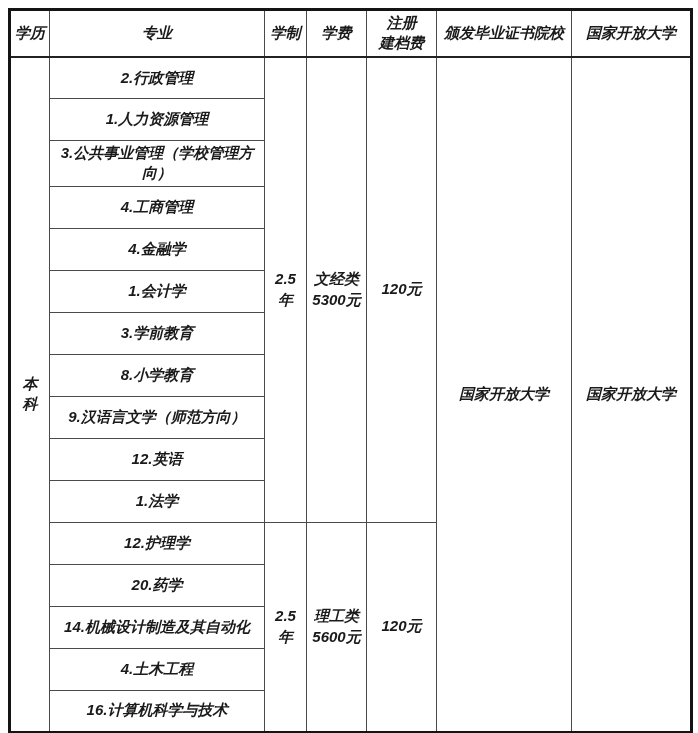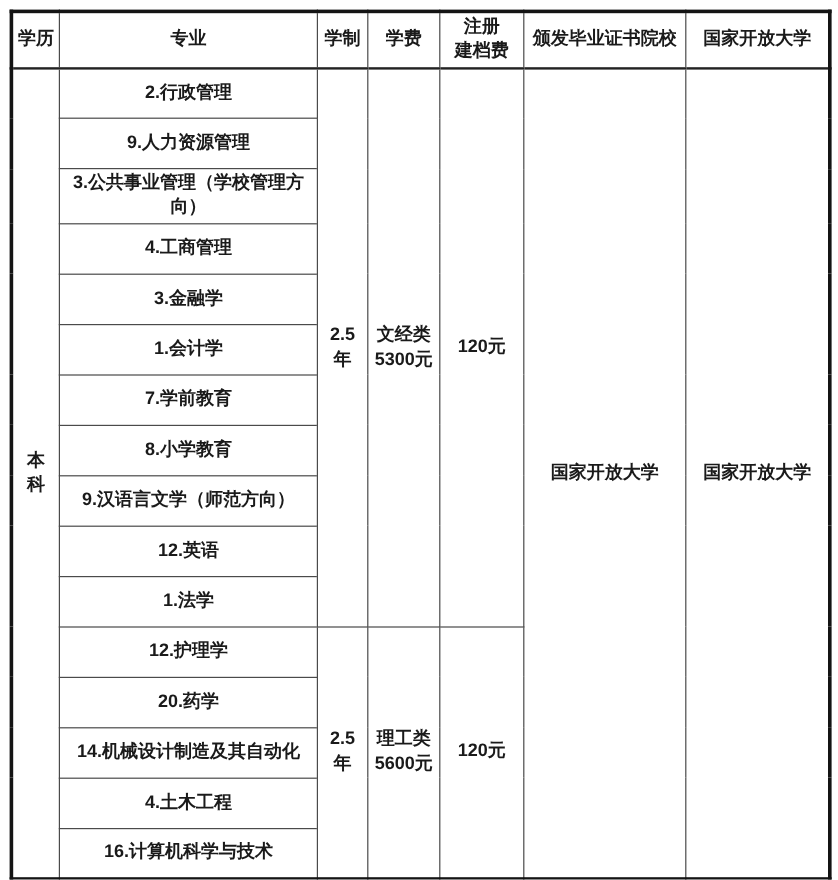--- a/index.html
+++ b/index.html
@@ -7,20 +7,21 @@
     padding: 0;
     background: #ffffff;
     font-family: "Liberation Sans", "DejaVu Sans", sans-serif;
   }
   .page {
     width: 698px;
     height: 733px;
     background: #ffffff;
     box-sizing: border-box;
     padding: 8px 8px 6px 8px;
+    font-style: italic;
   }
   table.program-table {
     border-collapse: collapse;
     table-layout: fixed;
     width: 682px;
     height: 719px;
     border: 3px solid #141414;
     color: #1a1a1a;
   }
   table.program-table th,
@@ -86,36 +87,36 @@
         <td class="level-cell" rowspan="16"><span class="vertical-stack">本科</span></td>
         <td class="major-cell">2.行政管理</td>
         <td class="duration-cell" rowspan="11">2.5年</td>
         <td class="tuition-cell" rowspan="11">文经类
 5300元</td>
         <td class="fee-cell" rowspan="11">120元</td>
         <td class="diploma-cell" rowspan="16">国家开放大学</td>
         <td class="degree-cell" rowspan="16">国家开放大学</td>
       </tr>
       <tr>
-          <td class="major-cell">9.人力资源管理</td>
+          <td class="major-cell">1.人力资源管理</td>
         </tr>
       <tr>
           <td class="major-cell">3.公共事业管理（学校管理方向）</td>
         </tr>
       <tr>
           <td class="major-cell">4.工商管理</td>
         </tr>
       <tr>
-          <td class="major-cell">3.金融学</td>
+          <td class="major-cell">4.金融学</td>
         </tr>
       <tr>
           <td class="major-cell">1.会计学</td>
         </tr>
       <tr>
-          <td class="major-cell">7.学前教育</td>
+          <td class="major-cell">3.学前教育</td>
         </tr>
       <tr>
           <td class="major-cell">8.小学教育</td>
         </tr>
       <tr>
           <td class="major-cell">9.汉语言文学（师范方向）</td>
         </tr>
       <tr>
           <td class="major-cell">12.英语</td>
         </tr>

